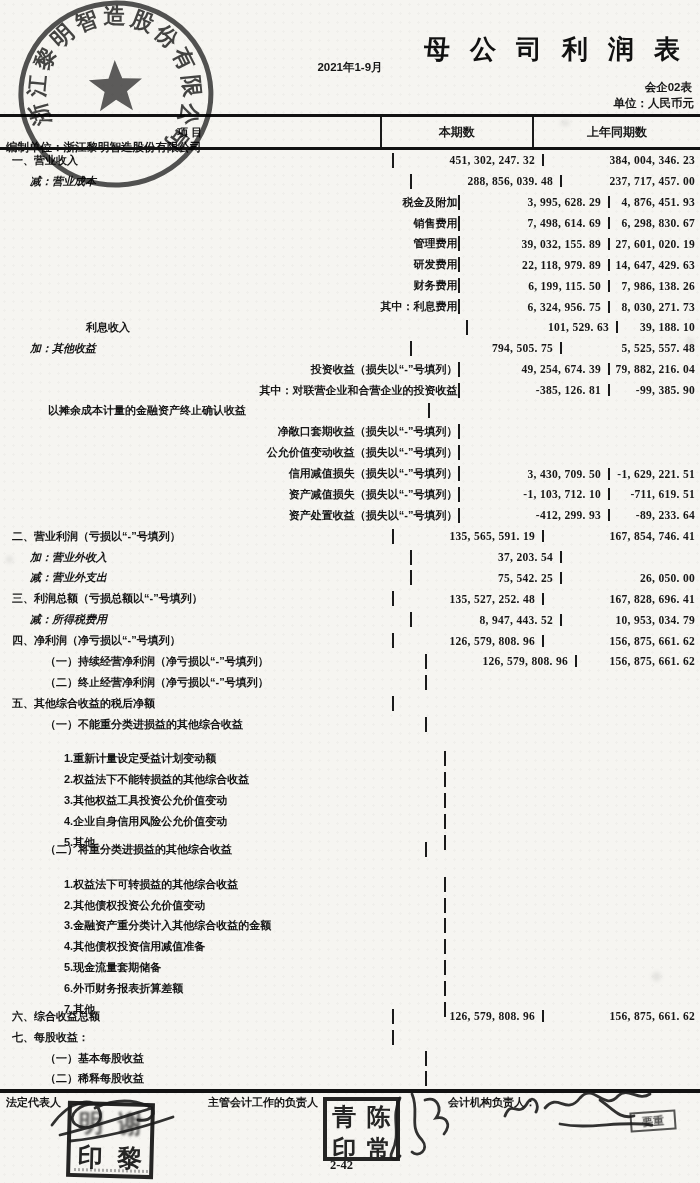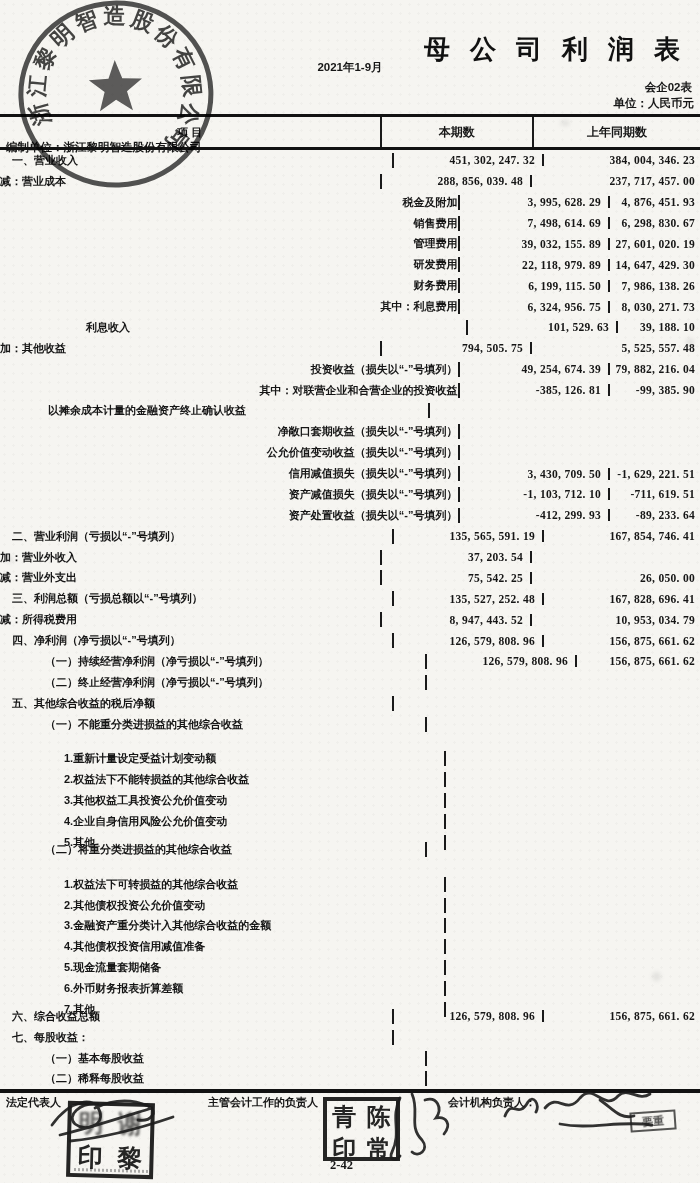--- a/index.html
+++ b/index.html
@@ -25,21 +25,21 @@
   .trow{display:flex;height:20.89px;align-items:center;}
   .c1{width:379.5px;border-right:2.5px solid #1a1a1a;box-sizing:content-box;
       font-weight:bold;font-size:11px;white-space:nowrap;overflow:hidden;}
   .c2{width:150.5px;border-right:2.5px solid #1a1a1a;}
   .c3{flex:1;}
   .thead .c1,.thead .c2,.thead .c3{display:flex;align-items:center;justify-content:center;}
   .num{font-family:"Liberation Serif","DejaVu Serif",serif;font-weight:bold;font-size:11.5px;
        text-align:right;letter-spacing:0.3px;white-space:nowrap;}
   .c2.num{padding-right:7px;box-sizing:border-box;}
   .c3.num{padding-right:5px;box-sizing:border-box;}
-  .l0{padding-left:12px;} .l1{} .l1p{padding-left:45px;}
+  .l0{padding-left:12px;} .l1{padding-left:30px;font-style:italic;} .l1p{padding-left:45px;}
   .l2{padding-left:78px;text-align:right;} .l2n{padding-left:64px;margin-top:28px;} .l3{padding-left:86px;} .l4{padding-left:48px;font-family:Liberation Serif, serif;}
   
   .company-seal{left:12px;top:-2px;width:212px;height:198px;opacity:.88;
                 mix-blend-mode:multiply;transform:rotate(-2deg);z-index:5;}
   
   .foot-label{font-size:11px;font-weight:bold;top:1095px;white-space:nowrap;}
   .fl1{left:6px;} .fl2{left:208px;} .fl3{left:448px;}
   .name-seal{box-sizing:border-box;border:4px solid #262626;display:grid;
              grid-template-columns:1fr 1fr;grid-template-rows:1fr 1fr;
              mix-blend-mode:multiply;z-index:4;background:rgba(255,255,255,0.05);}
@@ -100,21 +100,21 @@
           <div class="c3 num">6, 298, 830. 67</div>
         </div>
         <div class="trow">
           <div class="c1 l2">管理费用</div>
           <div class="c2 num">39, 032, 155. 89</div>
           <div class="c3 num">27, 601, 020. 19</div>
         </div>
         <div class="trow">
           <div class="c1 l2">研发费用</div>
           <div class="c2 num">22, 118, 979. 89</div>
-          <div class="c3 num">14, 647, 429. 30</div>
+          <div class="c3 num">14, 647, 429. 63</div>
         </div>
         <div class="trow">
           <div class="c1 l2">财务费用</div>
           <div class="c2 num">6, 199, 115. 50</div>
           <div class="c3 num">7, 986, 138. 26</div>
         </div>
         <div class="trow">
           <div class="c1 l2">其中：利息费用</div>
           <div class="c2 num">6, 324, 956. 75</div>
           <div class="c3 num">8, 030, 271. 73</div>

